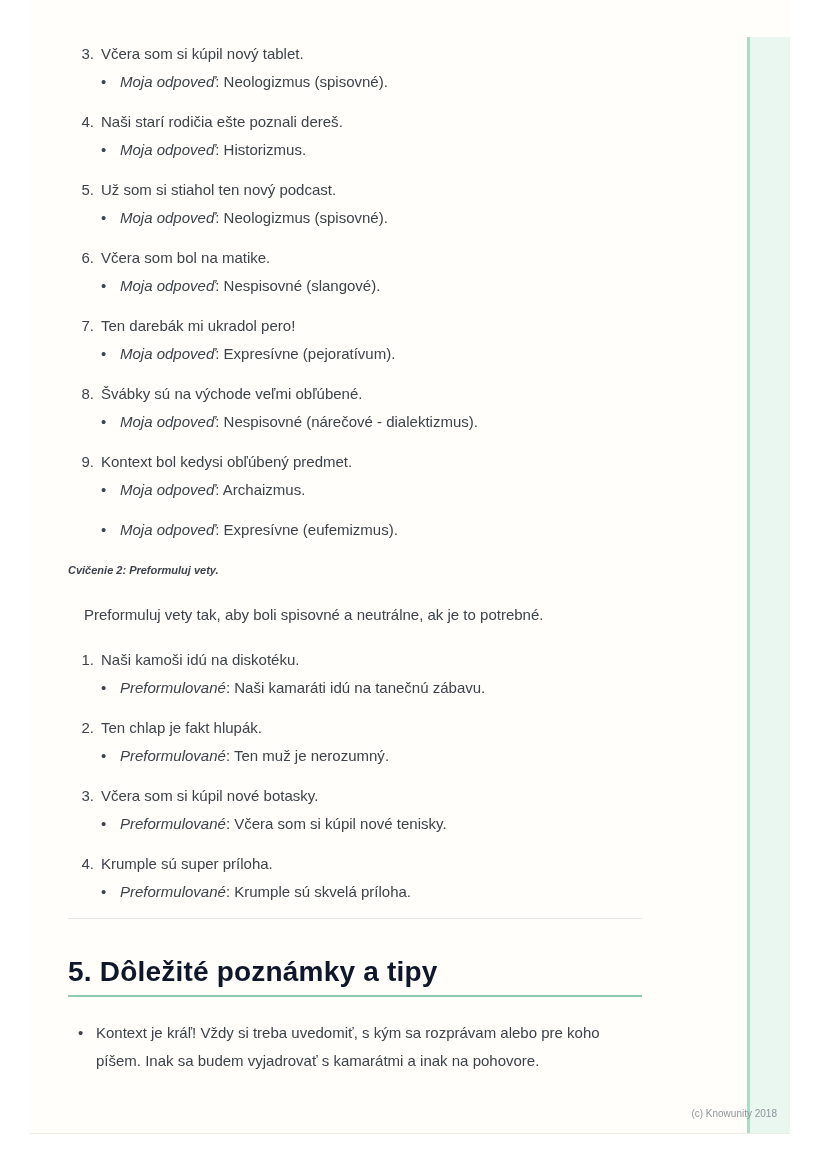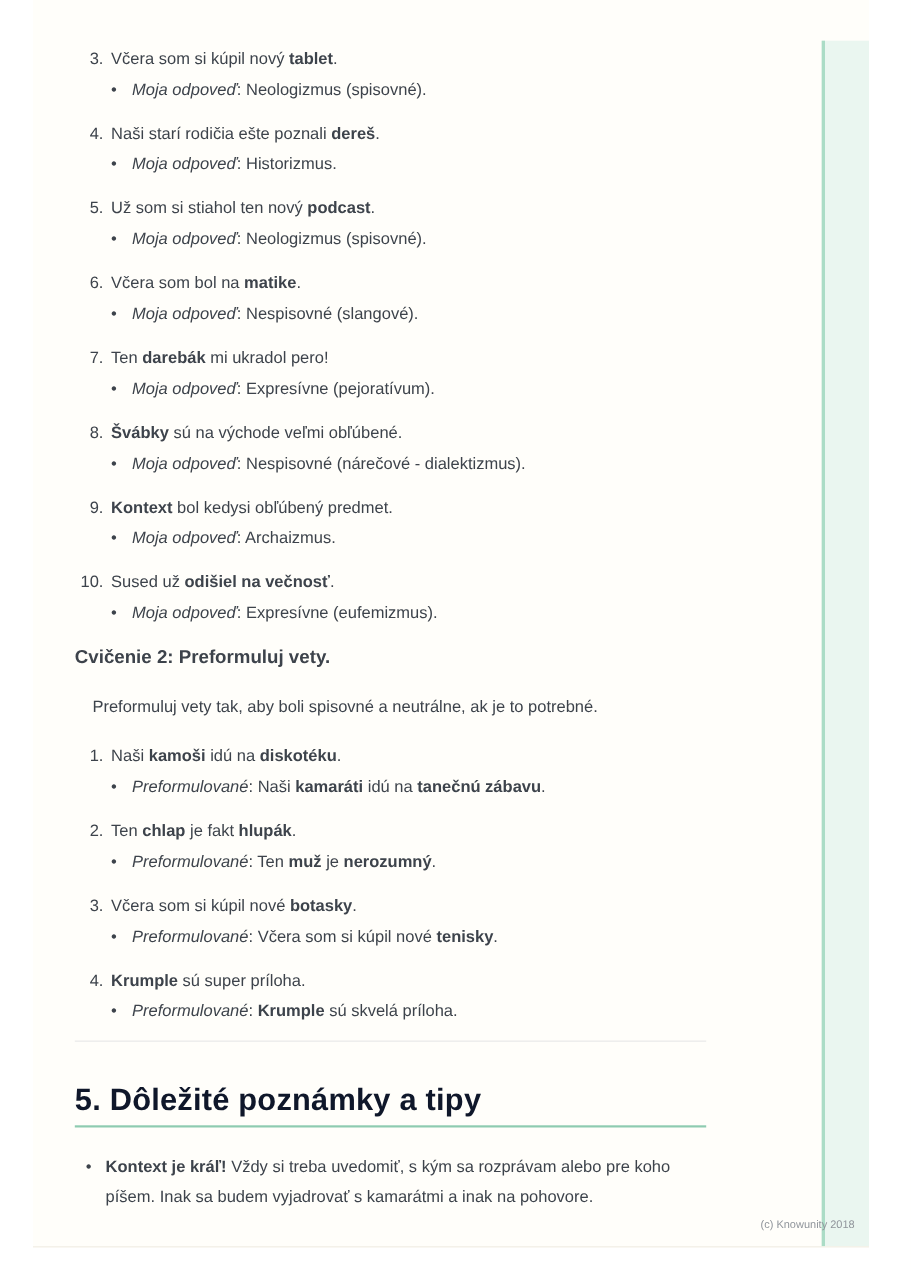--- a/index.html
+++ b/index.html
@@ -33,25 +33,26 @@
   .ex-item{margin-bottom:12px;}
   .sent-row,.ans-row{
     display:flex;align-items:flex-start;
     font-size:15px;line-height:28px;
   }
   .num{flex:0 0 26px;text-align:right;margin-right:7px;white-space:pre;}
   .sent{flex:1;}
   .ans-row{margin-left:33px;}
   .bullet-marker{flex:0 0 19px;color:#3d434b;}
   .ans{flex:1;}
-  b{font-weight:bold;}
+  b{font-weight:normal;}
   em{}
   .cv-heading{
-    font-size:17px;line-height:28px;font-weight:bold;
+    font-size:11px;line-height:28px;font-weight:bold;
     margin:10px 0 17px 0;
+    font-style:italic;
   }
   .intro{font-size:15px;line-height:28px;margin:0 0 17px 16px;}
   .divider{height:1px;background:#e7e7e7;margin-top:8px;}
   .sec5-title{
     color:#0f172a;
     font-size:28px;line-height:34px;font-weight:bold;
     margin:36px 0 0 0;letter-spacing:0.2px;
   }
   .sec5-underline{height:2px;background:#8ecbb0;margin-top:6px;}
   .notes-list{margin-top:22px;}
@@ -143,24 +144,20 @@
             <span class="num">9.</span>
             <span class="sent"><b>Kontext</b><span> bol kedysi obľúbený predmet.</span></span>
           </div>
           <div class="ans-row">
             <span class="bullet-marker">•</span>
             <span class="ans"><em>Moja odpoveď</em><span>: Archaizmus.</span></span>
           </div>
         </div>
 
         <div class="ex-item">
-          <div class="sent-row">
-            <span class="num">10.</span>
-            <span class="sent"><span>Sused už </span><b>odišiel na večnosť</b><span>.</span></span>
-          </div>
           <div class="ans-row">
             <span class="bullet-marker">•</span>
             <span class="ans"><em>Moja odpoveď</em><span>: Expresívne (eufemizmus).</span></span>
           </div>
         </div>
       </div>
 
     <div class="cv-heading">Cvičenie 2: Preformuluj vety.</div>
 
     <div class="intro">Preformuluj vety tak, aby boli spisovné a neutrálne, ak je to potrebné.</div>

